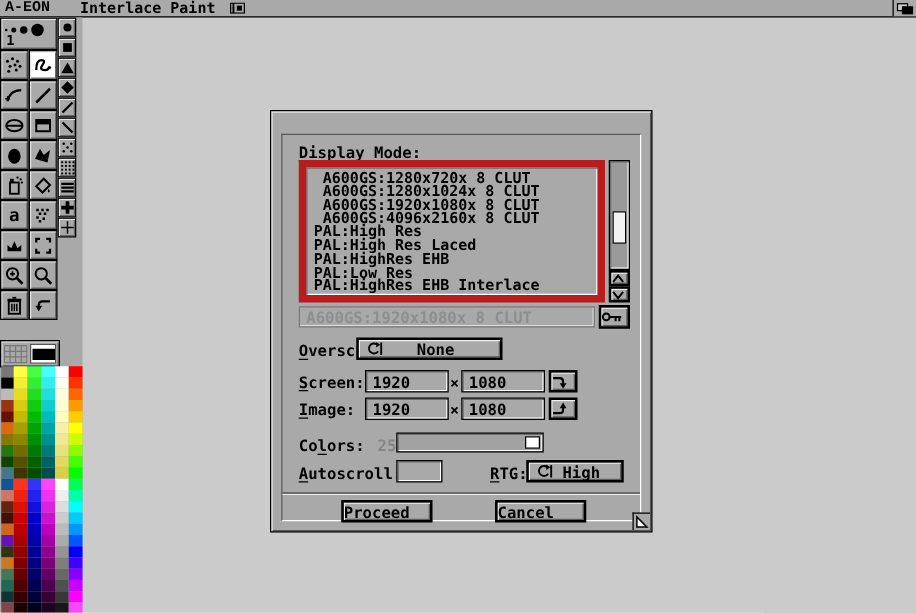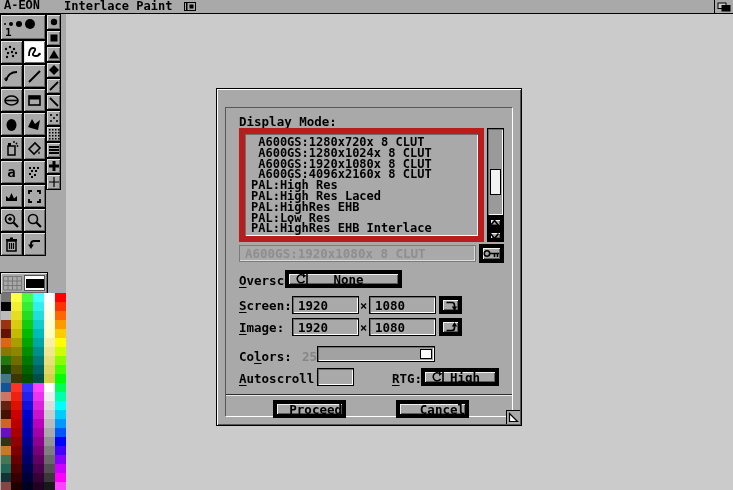--- a/index.html
+++ b/index.html
@@ -44,23 +44,23 @@
   .mn{text-decoration:underline;text-underline-offset:2px;}
   .dim{color:#868686;}
   .listbox{position:absolute;left:13px;top:20px;width:245px;height:114px;background:#a9a9a9;
            border:6px solid #b91c1c;box-shadow:inset 1px 1px 0 #6e6e6e, inset -1px -1px 0 #fff;
            overflow:hidden;padding:3px 0 0 6px;box-sizing:border-box;}
   .mode-item{font-size:12px;line-height:10.8px;white-space:pre;}
   .scrollwrap{position:absolute;left:261px;top:20px;width:17px;height:114px;}
   .track{position:absolute;left:0;top:0;width:17px;height:88px;box-sizing:border-box;background:#9a9a9a;
          border:1px solid #000;box-shadow:inset 1px 1px 0 #6e6e6e, inset -1px -1px 0 #fff;}
   .thumb{position:absolute;left:2px;right:2px;top:40px;height:24px;background:#f2f2f2;border:1px solid #000;}
-  .btn{box-sizing:border-box;background:#a9a9a9;border:4px solid #000000;
+  .btn{box-sizing:border-box;background:#a9a9a9;border:2px solid #000000;
        box-shadow:inset 1px 1px 0 #f0f0f0, inset -1px -1px 0 #5d5d5d;
-       display:flex;align-items:center;justify-content:flex-end;cursor:default;}
+       display:flex;align-items:center;justify-content:flex-start;cursor:default;}
   .sb-btn{position:absolute;left:0;width:17px;height:13px;}
   .field{box-sizing:border-box;background:#a9a9a9;border:1px solid #000;
          box-shadow:inset 1px 1px 0 #6e6e6e, inset -1px -1px 0 #fff;
          font-size:12.5px;display:flex;align-items:center;padding-left:5px;white-space:pre;}
   .field.disabled{border-color:#7b7b7b;color:#8e8e8e;box-shadow:inset -1px -1px 0 #dcdcdc;}
   .pos-mode{position:absolute;left:13px;top:137px;width:237px;height:17px;}
   .key-btn{position:absolute;left:253px;top:136px;width:25px;height:19px;}
   .cycle{position:absolute;font-size:12.5px;}
   .cycle .cyc-ico{position:absolute;left:5px;top:50%;transform:translateY(-50%);display:flex;}
   .cycle .cyc-lab{width:100%;text-align:center;padding-left:10px;}

